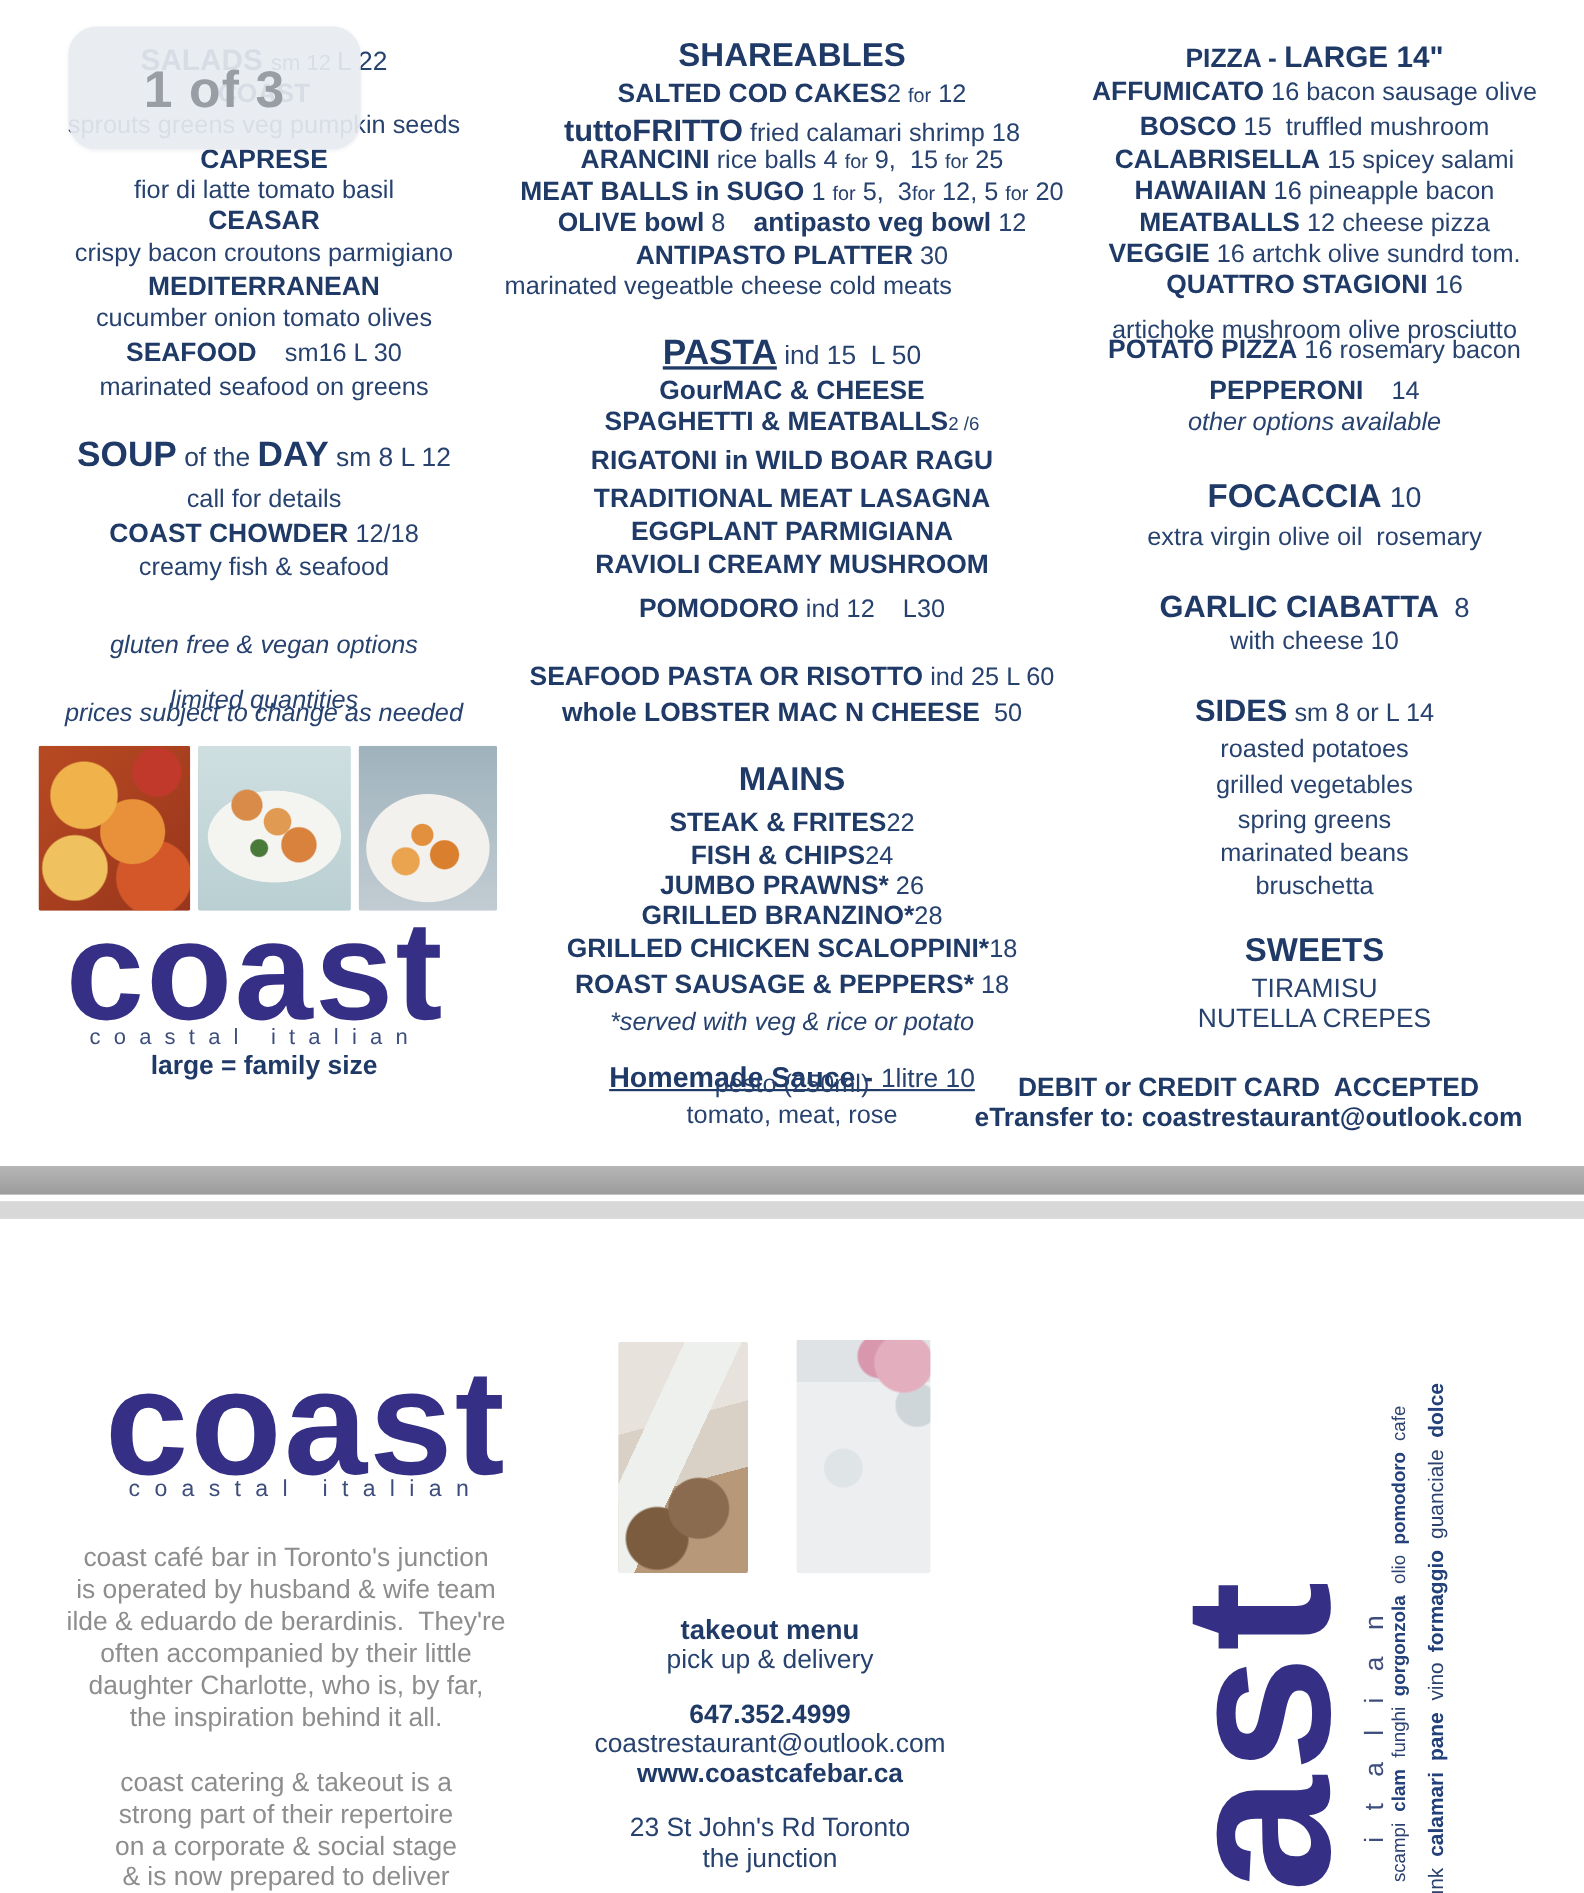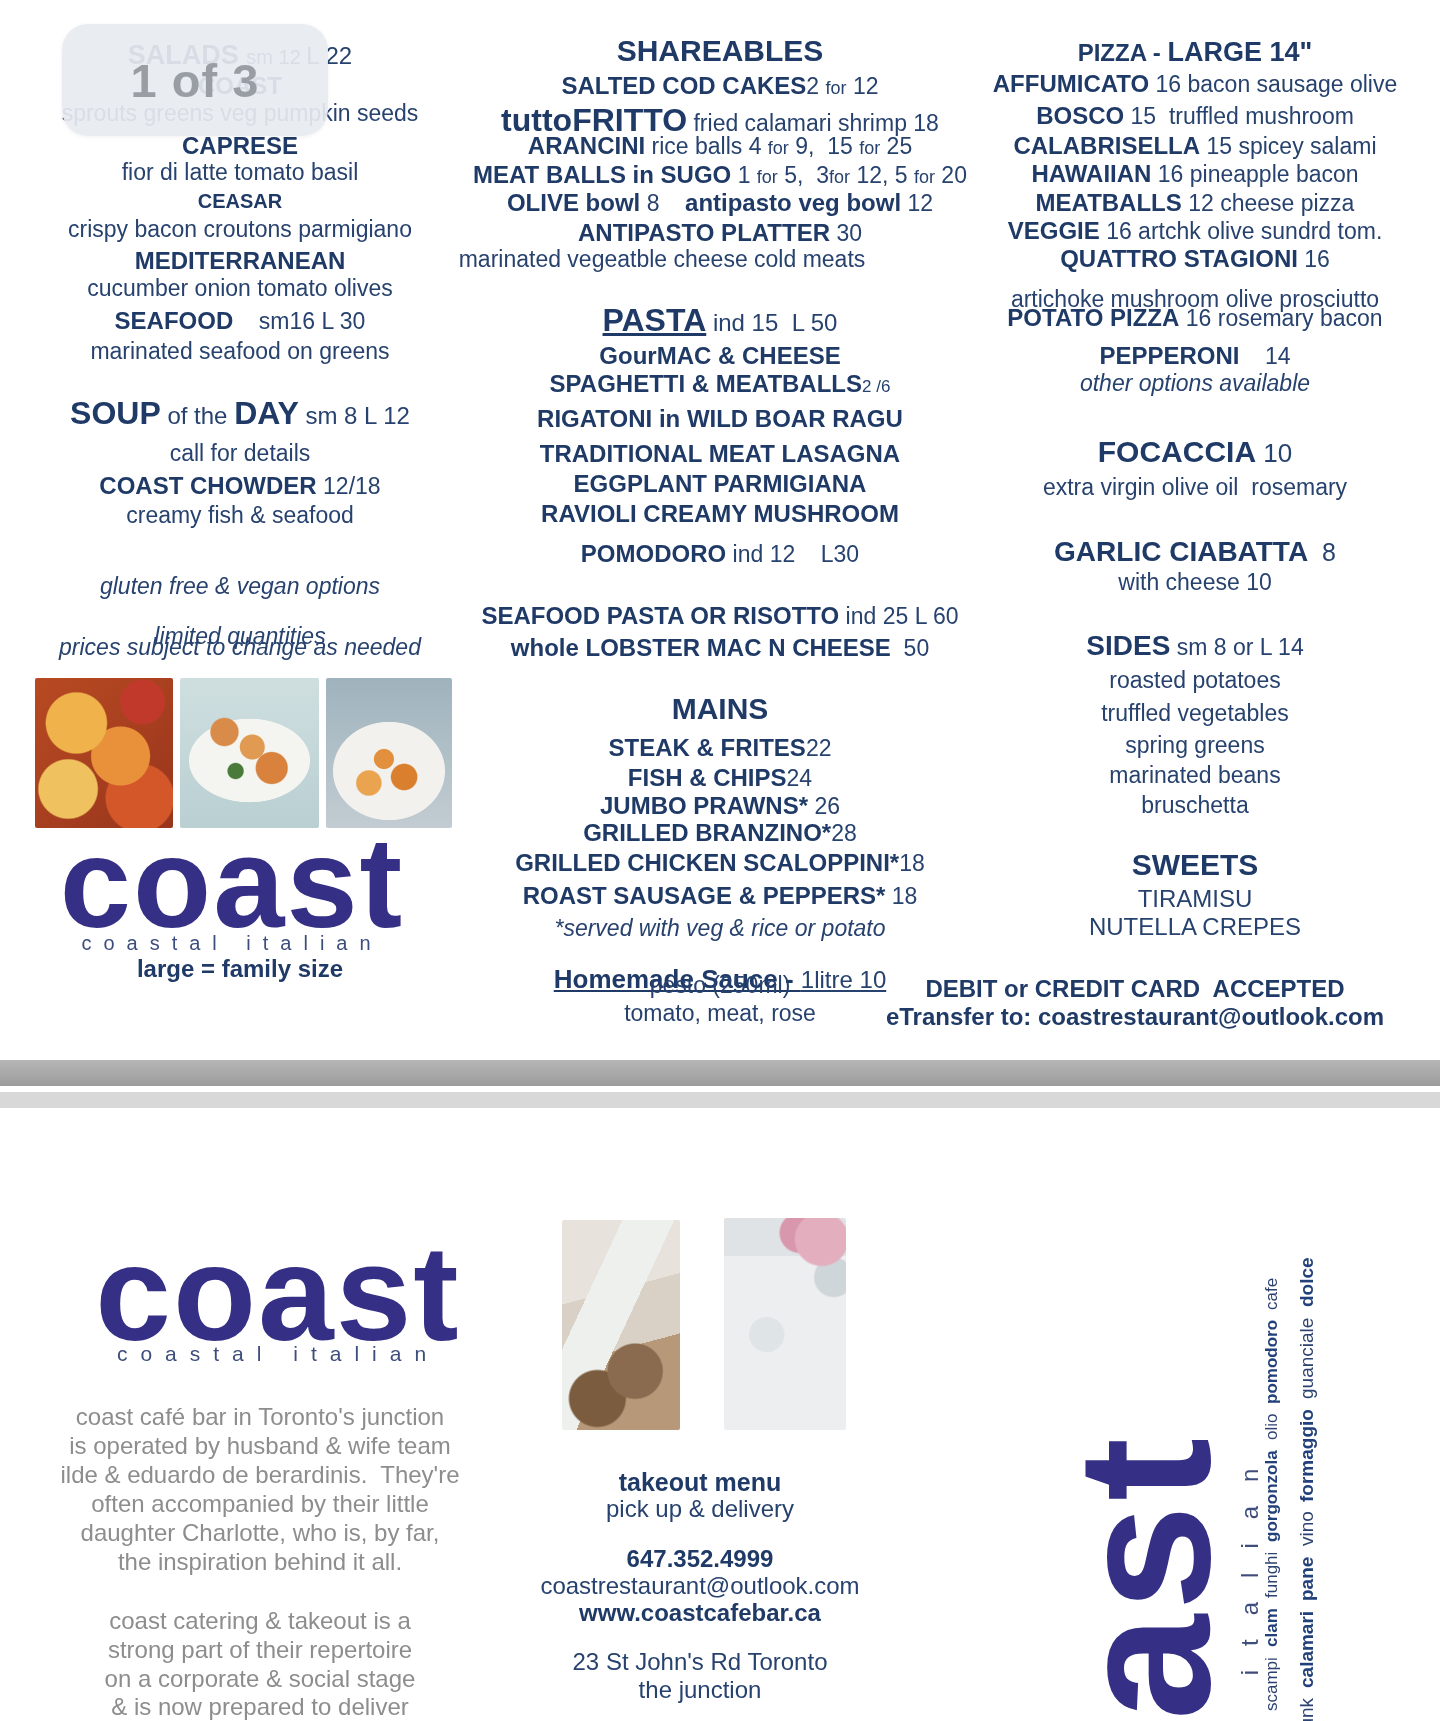--- a/index.html
+++ b/index.html
@@ -87,40 +87,40 @@
 </style>
 </head>
 <body>
 
 <div class="col" id="col-left">
   <div class="ml" style="top:40px"><span class="sb" style="font-size: 27px;">SALADS </span><span style="font-size: 20px;">sm 12 </span><span style="font-size: 24px;">L 22</span></div>
   <div class="ml" style="top:73px"><span class="sb" style="font-size: 24px;">COAST</span></div>
   <div class="ml" style="top:101px"><span>sprouts greens veg pumpkin seeds</span></div>
   <div class="ml" style="top:133px"><span class="sb" style="font-size: 24px;">CAPRESE</span></div>
   <div class="ml" style="top:160px"><span>fior di latte tomato basil</span></div>
-  <div class="ml" style="top:188px"><span class="sb" style="font-size: 20px;">CEASAR</span></div>
+  <div class="ml" style="top:188px"><span class="sb" style="font-size: 24px;">CEASAR</span></div>
   <div class="ml" style="top:217px"><span>crispy bacon croutons parmigiano</span></div>
   <div class="ml" style="top:248px"><span class="sb" style="font-size: 24px;">MEDITERRANEAN</span></div>
   <div class="ml" style="top:276px"><span>cucumber onion tomato olives</span></div>
   <div class="ml" style="top:308px"><span class="sb" style="font-size: 24px;">SEAFOOD</span><span>    sm16 L 30</span></div>
   <div class="ml" style="top:339px"><span>marinated seafood on greens</span></div>
   <div class="ml" style="top:396px"><span class="sb" style="font-size: 32px;">SOUP</span><span style="font-size: 24px;"> of the </span><span class="sb" style="font-size: 32px;">DAY</span><span style="font-size: 24px;"> sm 8 L 12</span></div>
   <div class="ml" style="top:441px"><span>call for details</span></div>
   <div class="ml" style="top:473px"><span class="sb" style="font-size: 24px;">COAST CHOWDER</span><span> 12/18</span></div>
   <div class="ml" style="top:503px"><span>creamy fish &amp; seafood</span></div>
   <div class="ml" style="top:574px"><span class="si">gluten free &amp; vegan options</span></div>
   <div class="ml" style="top:624px"><span class="si">limited quantities</span></div>
   <div class="ml" style="top:635px"><span class="si">prices subject to change as needed</span></div>
   <div class="ml" style="top:956px"><span class="sb" style="font-size: 24px;">large = family size</span></div>
 </div>
 
 <div class="col" id="col-mid">
   <div class="ml" style="top:34px"><span class="sb" style="font-size: 30px;">SHAREABLES</span></div>
   <div class="ml" style="top:73px"><span class="sb" style="font-size: 24px;">SALTED COD CAKES</span><span>2 </span><span style="font-size: 18px;">for</span><span> 12</span></div>
-  <div class="ml" style="top:103px"><span class="sb" style="font-size: 32px; text-align: right;">tuttoFRITTO</span><span> fried calamari shrimp 18</span></div>
+  <div class="ml" style="top:103px"><span class="sb" style="font-size: 28px; text-align: right;">tuttoFRITTO</span><span> fried calamari shrimp 18</span></div>
   <div class="ml" style="top:133px"><span class="sb" style="font-size: 24px;">ARANCINI</span><span> rice balls 4 </span><span style="font-size: 18px;">for</span><span> 9,  15 </span><span style="font-size: 18px;">for</span><span> 25</span></div>
   <div class="ml" style="top:162px"><span class="sb" style="font-size: 24px;">MEAT BALLS in SUGO</span><span> 1 </span><span style="font-size: 18px;">for</span><span> 5,  3</span><span style="font-size: 18px;">for</span><span> 12, 5 </span><span style="font-size: 18px;">for</span><span> 20</span></div>
   <div class="ml" style="top:190px"><span class="sb" style="font-size: 24px;">OLIVE bowl</span><span> 8    </span><span class="sb" style="font-size: 24px;">antipasto veg bowl</span><span> 12</span></div>
   <div class="ml" style="top:220px"><span class="sb" style="font-size: 24px;">ANTIPASTO PLATTER</span><span> 30</span></div>
   <div class="ml" style="top:247px;transform:translateX(-58px)"><span>marinated vegeatble cheese cold meats</span></div>
   <div class="ml" style="top:303px"><span class="sb" style="font-size: 32px; text-decoration: underline;">PASTA</span><span style="font-size: 24px;"> ind 15  L 50</span></div>
   <div class="ml" style="top:343px"><span class="sb" style="font-size: 24px;">GourMAC &amp; CHEESE</span></div>
   <div class="ml" style="top:371px"><span class="sb" style="font-size: 24px;">SPAGHETTI &amp; MEATBALLS</span><span style="font-size: 17px;">2 /6</span></div>
   <div class="ml" style="top:406px"><span class="sb" style="font-size: 24px;">RIGATONI in WILD BOAR RAGU</span></div>
   <div class="ml" style="top:441px"><span class="sb" style="font-size: 24px;">TRADITIONAL MEAT LASAGNA</span></div>
@@ -154,21 +154,21 @@
   <div class="ml" style="top:287px"><span>artichoke mushroom olive prosciutto</span></div>
   <div class="ml" style="top:305px"><span class="sb" style="font-size: 24px;">POTATO PIZZA</span><span> 16 rosemary bacon</span></div>
   <div class="ml" style="top:343px"><span class="sb" style="font-size: 24px;">PEPPERONI</span><span>    14</span></div>
   <div class="ml" style="top:371px"><span class="si">other options available</span></div>
   <div class="ml" style="top:435px"><span class="sb" style="font-size: 30px;">FOCACCIA</span><span style="font-size: 26px;"> 10</span></div>
   <div class="ml" style="top:475px"><span>extra virgin olive oil  rosemary</span></div>
   <div class="ml" style="top:536px"><span class="sb" style="font-size: 28px;">GARLIC CIABATTA</span><span style="font-size: 25px;">  8</span></div>
   <div class="ml" style="top:570px"><span>with cheese 10</span></div>
   <div class="ml" style="top:630px"><span class="sb" style="font-size: 28px;">SIDES</span><span> sm 8 or L 14</span></div>
   <div class="ml" style="top:668px"><span>roasted potatoes</span></div>
-  <div class="ml" style="top:701px"><span>truffled vegetables</span></div>
+  <div class="ml" style="top:701px"><span>grilled vegetables</span></div>
   <div class="ml" style="top:733px"><span>spring greens</span></div>
   <div class="ml" style="top:763px"><span>marinated beans</span></div>
   <div class="ml" style="top:793px"><span>bruschetta</span></div>
   <div class="ml" style="top:848px"><span class="sb" style="font-size: 30px;">SWEETS</span></div>
   <div class="ml" style="top:886px"><span style="font-size: 24px;">TIRAMISU</span></div>
   <div class="ml" style="top:914px"><span style="font-size: 24px;">NUTELLA CREPES</span></div>
 </div>
 
 <div id="payment">
   <div class="ml" style="top:976px"><span class="sb" style="font-size: 24px;">DEBIT or CREDIT CARD  ACCEPTED</span></div>

